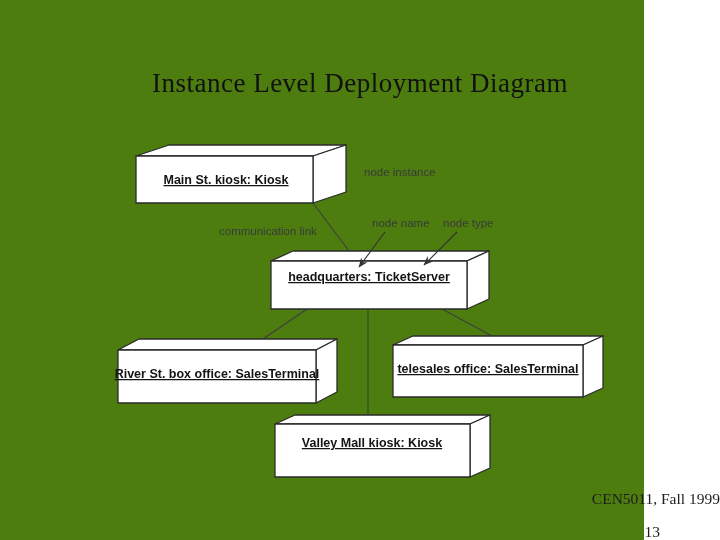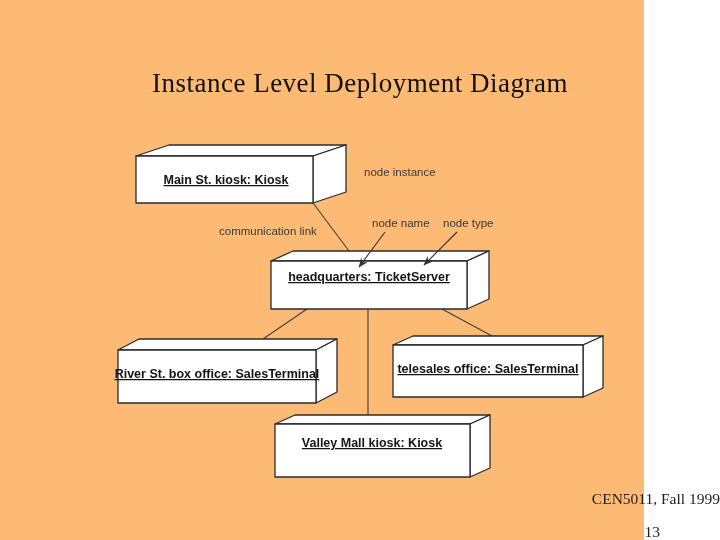--- a/index.html
+++ b/index.html
@@ -2,21 +2,21 @@
 <html><head>
 <meta charset="utf-8">
 <style>
   html, body {
     margin: 0; padding: 0;
     width: 720px; height: 540px;
     background: #ffffff;
     overflow: hidden;
     font-family: "Liberation Sans", sans-serif;
   }
-  .slide { position: relative; width: 644px; height: 540px; background: #fdba74; }
+  .slide { position: relative; width: 644px; height: 540px; background: #4d7c0f; }
   .slide-title {
     position: absolute; top: 68px; left: 0; width: 720px;
     text-align: center;
     font-family: "Liberation Serif", serif;
     font-size: 27px; font-weight: 400; color: #111111;
     letter-spacing: 0.5px;
   }
   .diagram-svg { position: absolute; top: 0; left: 0; width: 720px; height: 540px; }
   .node-face { fill: #ffffff; stroke: #2b2b2b; stroke-width: 1.3; stroke-linejoin: round; }
   .edge-line { stroke: #3f3f3f; stroke-width: 1.1; fill: none; }

